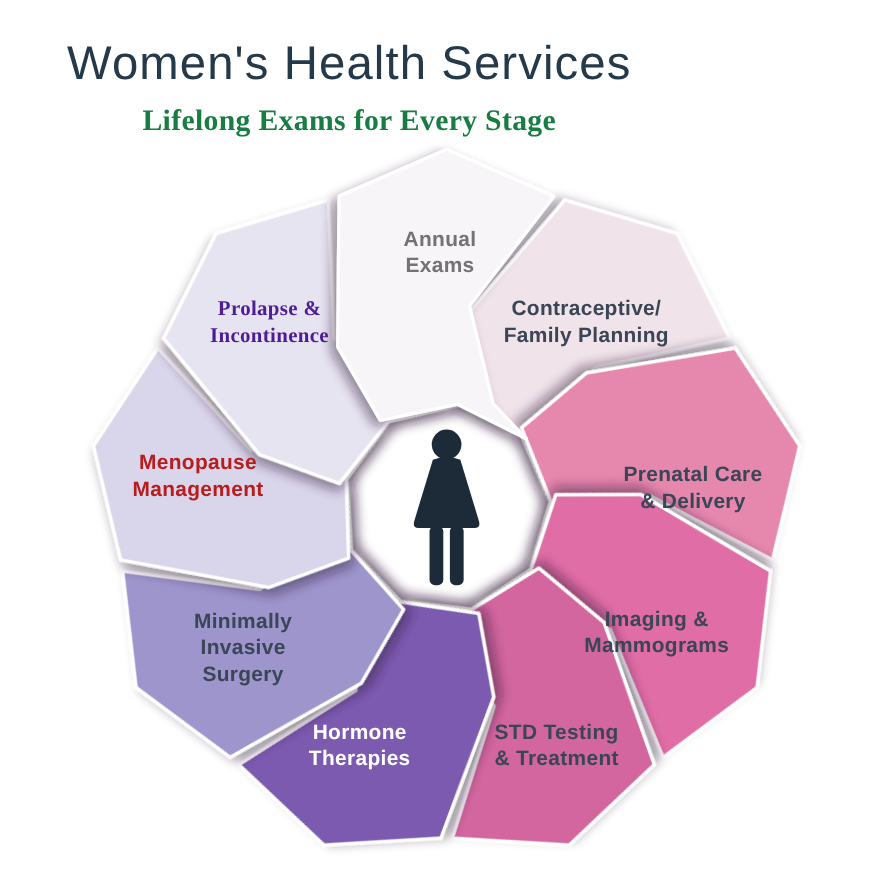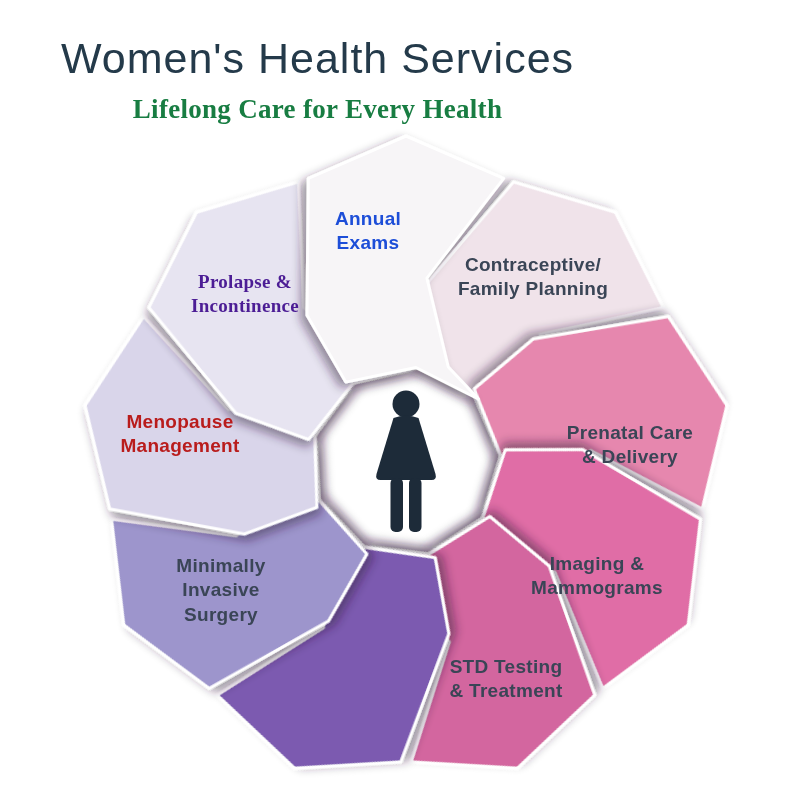--- a/index.html
+++ b/index.html
@@ -24,21 +24,21 @@
     font-size:19px;font-weight:700;line-height:1.28;letter-spacing:0.3px;
     pointer-events:none;
   }
 </style>
 </head>
 <body>
 
 <div class="stage">
   <div class="hdr">
     <h1>Women's Health Services</h1>
-    <h2>Lifelong Care for Every Health</h2>
+    <h2>Lifelong Exams for Every Stage</h2>
   </div>
 
   <div class="wheel" id="wheel">
     <svg id="wheel-svg" width="800" height="800" viewBox="0 0 800 800">
       <defs>
         <filter id="petalShadow" x="-40%" y="-30%" width="180%" height="170%">
           <feDropShadow dx="-5" dy="4" stdDeviation="5" flood-color="#2a1535" flood-opacity="0.45"></feDropShadow>
         </filter>
       </defs>
       <g id="petals">
@@ -70,30 +70,32 @@
             <path d="M 0 -326 L 97.7 -283.7 L 20.9 -183.8 L 42.3 -95 L 72.5 -63 L 9.9 -94.5 L -60.2 -79.9 L -99 -146.7 L -97.7 -283.7 Z" transform="translate(406 462)" fill="#f7f5f7" stroke="#ffffff" stroke-width="3" stroke-linejoin="round" filter="url(#petalShadow)"></path>
           </g>
         </g>
       <g id="center-icon" transform="translate(406,461)" fill="#1d2b39">
         <circle cx="0" cy="-57" r="13.5"></circle>
         <path d="M -12.5 -43 Q 0 -47.5 12.5 -43 L 29.5 13 Q 31 19 25.5 19 L -25.5 19 Q -31 19 -29.5 13 Z"></path>
         <rect x="-15.5" y="17" width="12.5" height="54" rx="5"></rect>
         <rect x="3" y="17" width="12.5" height="54" rx="5"></rect>
       </g>
     </svg>
-  <div class="seg-label" style="left: 368px; top: 231px; color: #1d4ed8;">Annual
+  <div class="seg-label" style="left: 400px; top: 231px; color: #737373;">Annual
 Exams</div>
-      <div class="seg-label" style="left: 533px; top: 277px; color: rgb(58, 69, 86);">Contraceptive/
+      <div class="seg-label" style="left: 533px; top: 294px; color: rgb(58, 69, 86);">Contraceptive/
 Family Planning</div>
       <div class="seg-label" style="left: 630px; top: 401px; color: rgb(58, 69, 86); margin-top: 44px;">Prenatal Care
 &amp; Delivery</div>
       <div class="seg-label" style="left: 597px; top: 536px; color: rgb(58, 69, 86); margin-top: 40px;">Imaging &amp;
 Mammograms</div>
       <div class="seg-label" style="left: 506px; top: 679px; color: rgb(58, 69, 86);">STD Testing
 &amp; Treatment</div>
+      <div class="seg-label" style="left: 327px; top: 679px; color: rgb(255, 255, 255);">Hormone
+Therapies</div>
       <div class="seg-label" style="left: 205px; top: 590px; color: rgb(58, 69, 86); margin-left: 16px;">Minimally
 Invasive
 Surgery</div>
       <div class="seg-label" style="left: 180px; top: 434px; color: #b91c1c;">Menopause
 Management</div>
       <div class="seg-label" style="left: 245px; top: 294px; color: #4c1d95; font-family: Liberation Serif, serif;">Prolapse &amp;
 Incontinence</div>
     </div>
 </div>
 

